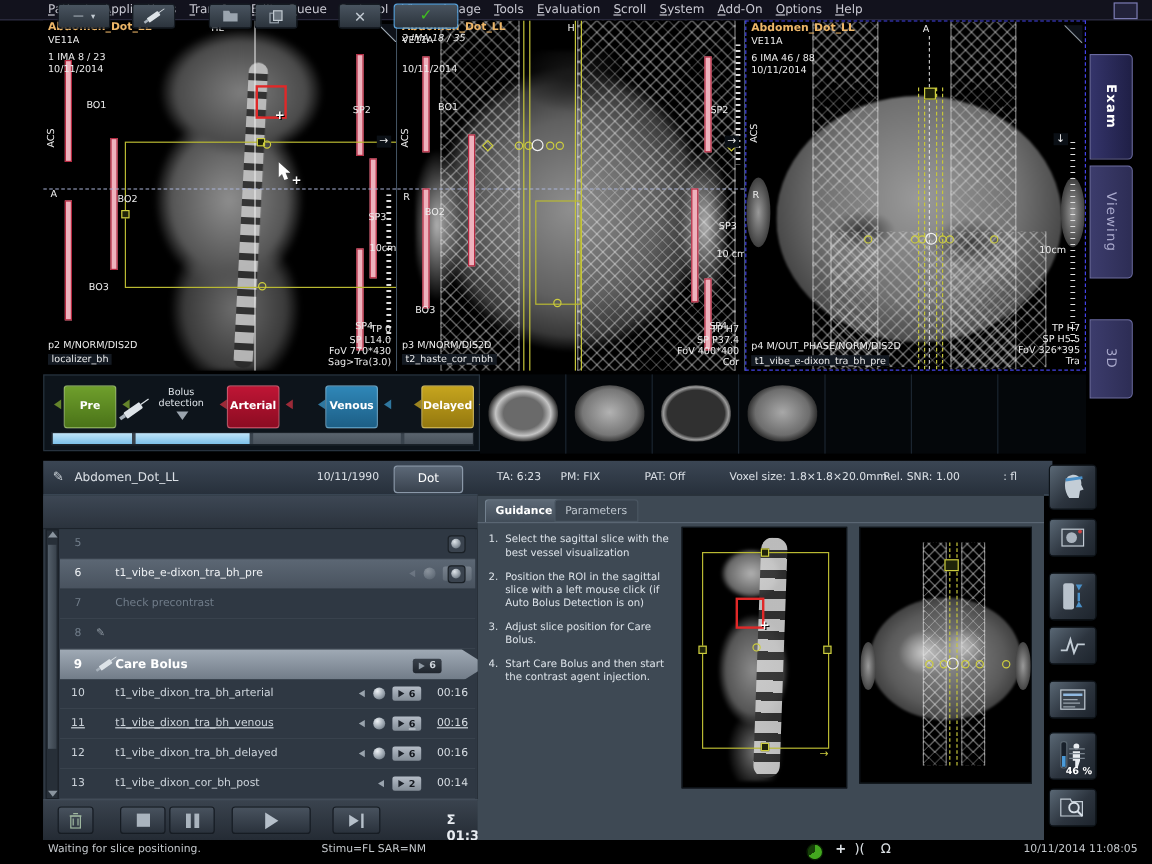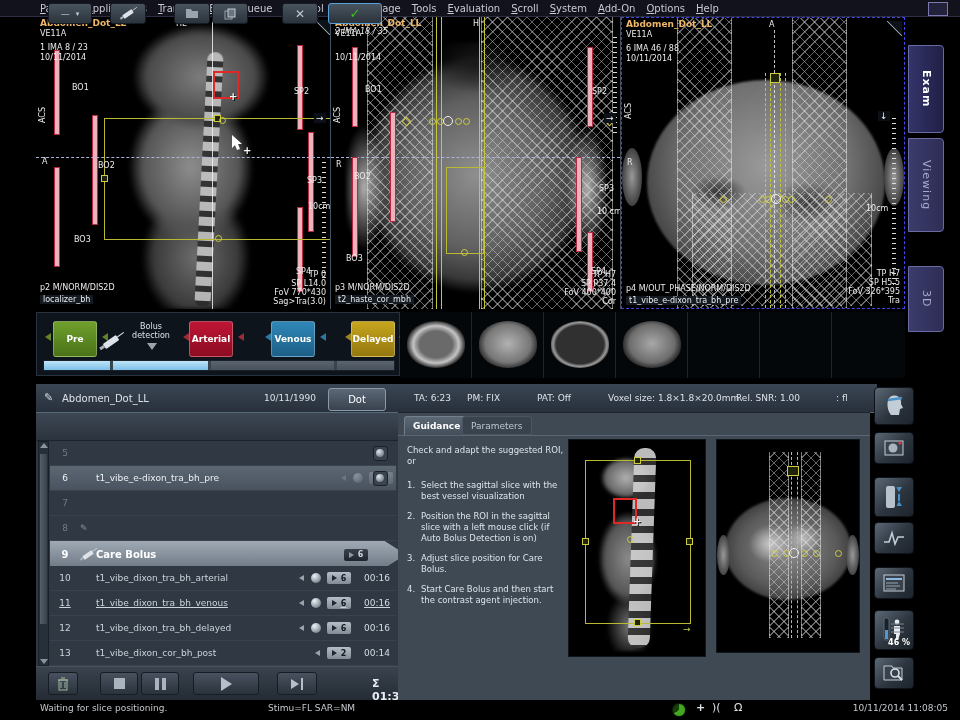--- a/index.html
+++ b/index.html
@@ -426,20 +426,21 @@
     <span class="qicon"></span>
     <span class="qname">t1_vibe_e-dixon_tra_bh_pre</span>
     <span class="rowspk faded"></span>
     <span class="ball faded"></span>
     <span class="badge faded"></span>
     <span class="appicon" style="right:8px;"></span>
   </div>
   <div class="qrow dim" style="top:491px;">
     <span class="qnum">7</span>
     <span class="qicon"></span>
+    <span class="qname">Check precontrast</span>
   </div>
   <div class="qrow dim" style="top:516px;">
     <span class="qnum">8</span>
     <span class="qicon" style="color:#8a949e;">✎</span>
   </div>
   <div class="qrow row-cur" style="top:541px;width:356px;">
     <span class="qnum">9</span>
     <span class="qicon"><span class="syr small" style="position:static;display:inline-block;"></span></span>
     <span class="qname">Care Bolus</span>
     <span class="badge dark" style="margin-right:38px;">6</span>
@@ -511,21 +512,20 @@
 
   <div id="guide">
     <div class="gtab active" style="left:6px;">
       <span>Guidance</span>
       </div>
     <div class="gtab idle" style="left:64px;">
       <span>Parameters</span>
       </div>
     <div id="gtabline"></div>
     <div id="gtext">
-      <div style="margin-bottom:13px;">Check and adapt the suggested ROI, or</div>
       <div class="gstep">
         <span class="gnum">1.</span>
         <span>Select the sagittal slice with the best vessel visualization</span>
         </div>
       <div class="gstep">
         <span class="gnum">2.</span>
         <span>Position the ROI in the sagittal slice with a left mouse click (if Auto Bolus Detection is on)</span>
         </div>
       <div class="gstep">
         <span class="gnum">3.</span>

